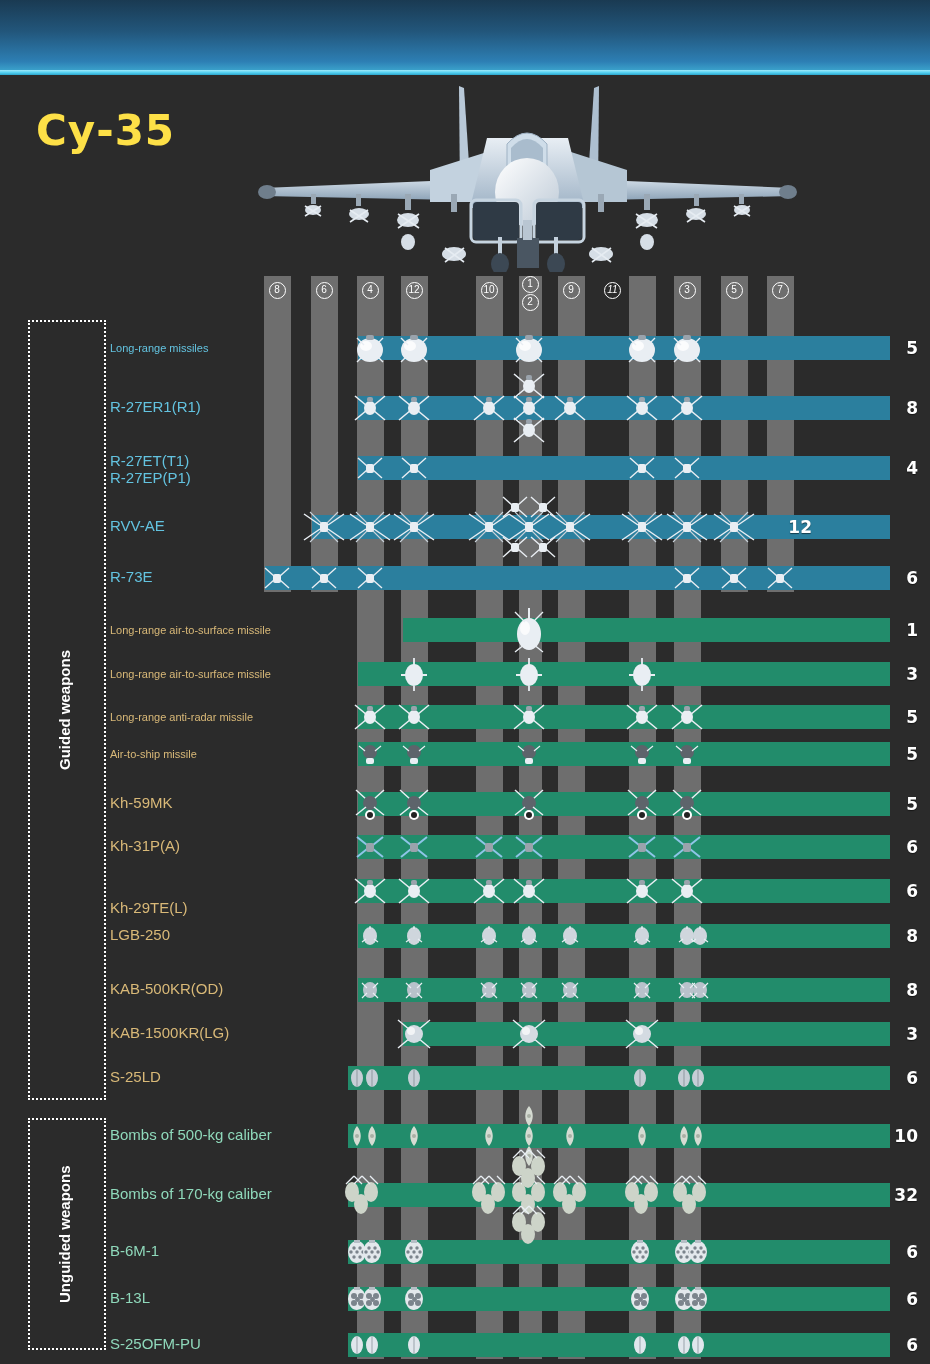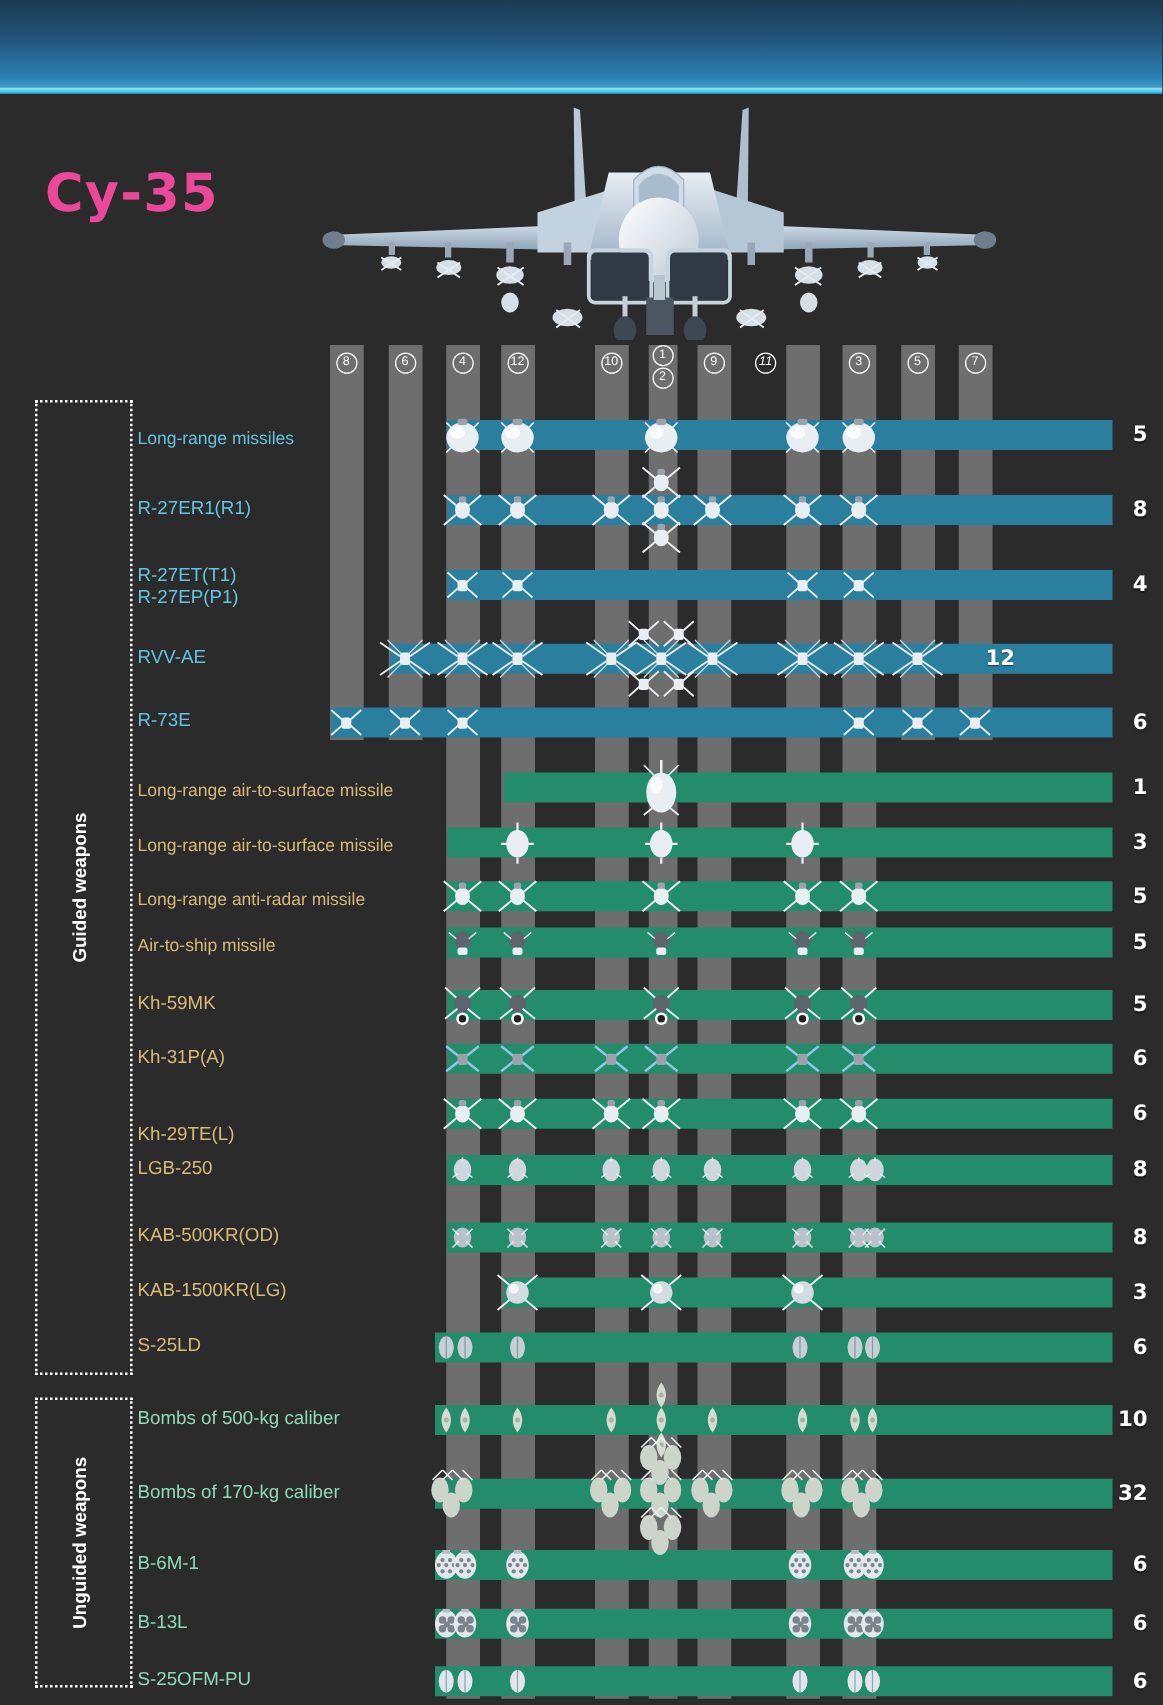--- a/index.html
+++ b/index.html
@@ -33,22 +33,21 @@
     background: linear-gradient(180deg, #9fe9fb 0%, #57d2f2 50%, #2ba5cc 100%);
   }
 
   
   .plane-name {
     position: absolute; left: 36px; top: 106px;
     font-family: "DejaVu Sans", sans-serif;
     font-weight: bold;
     font-size: 42px;
     letter-spacing: 1px;
-    color: #ec4899;
-    margin-top: 24px;
+    color: #fde047;
   }
 
   
   .aircraft { position: absolute; left: 255px; top: 82px; width: 545px; height: 190px; }
 
   
   .pylon-col {
     position: absolute;
     background: #6e6e6e;
     top: 276px;
@@ -76,21 +75,21 @@
     font-size: 17px; font-weight: bold; color: #ffffff;
     font-family: "DejaVu Sans", sans-serif;
     text-shadow: 0 1px 1px rgba(0,0,0,.5);
   }
   .row-label {
     position: absolute; left: 110px;
     white-space: nowrap;
     font-family: "Liberation Sans", sans-serif;
   }
   .lbl-big   { font-size: 15px; }
-  .lbl-small { font-size: 14px; }
+  .lbl-small { font-size: 11px; }
   .c-cyan  { color: #63c3e0; }
   .c-gold  { color: #d9b978; }
   .c-mint  { color: #8fd9bb; }
 
   
   .group-box {
     position: absolute;
     border: 2px dotted #ffffff;
     background: transparent;
   }

